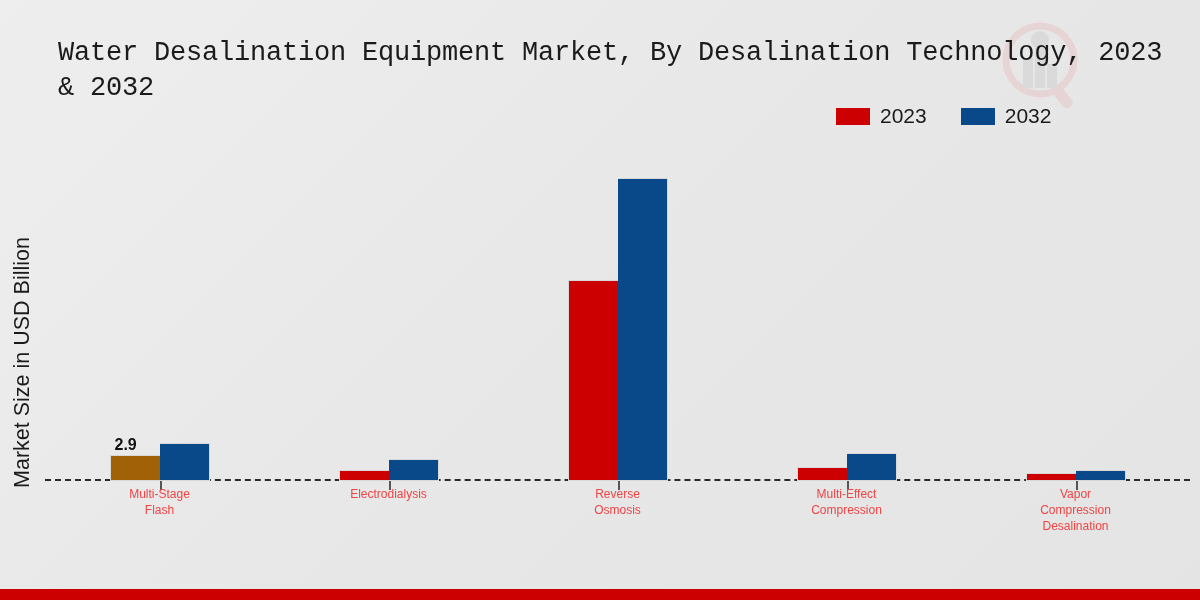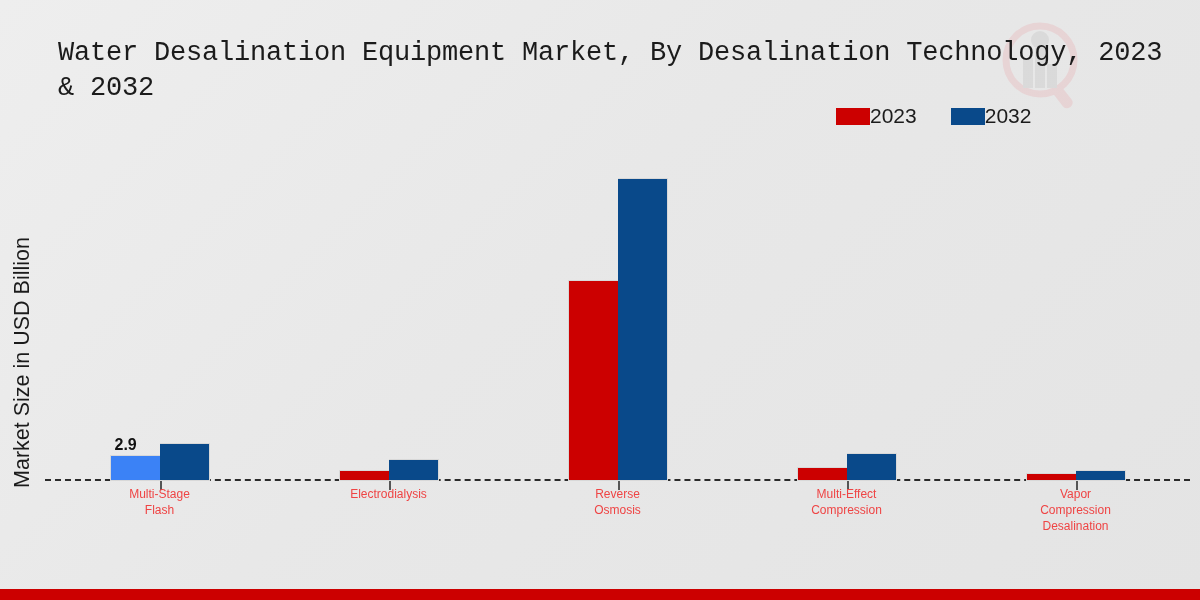--- a/index.html
+++ b/index.html
@@ -15,21 +15,21 @@
 
   
   .title {
     position:absolute; left:58px; top:36px; width:1120px;
     font-size:27px; color:#1b1b1b; line-height:1.30;
     letter-spacing:-0.2px; font-weight:400;font-family:Liberation Mono, monospace;
   }
 
   
   .legend { position:absolute; left:836px; top:104px; display:flex; align-items:center; gap:34px; }
-  .legend-item { display:flex; align-items:center; }
+  .legend-item { display:flex; align-items:center; gap:10px; }
   .legend-swatch { width:34px; height:17px; }
   .legend-label { font-size:21px; color:#1b1b1b; }
 
   
   .ylabel {
     position:absolute; left:-148px; top:350px; width:340px;
     transform:rotate(-90deg); transform-origin:center center;
     text-align:center; font-size:21.5px; color:#1b1b1b; white-space:nowrap;
   }
 
@@ -86,21 +86,21 @@
   </div>
 </div>
 
 <div class="ylabel">Market Size in USD Billion</div>
 
 <div class="plot">
   <div class="baseline"></div>
   <div class="groups" id="groups">
       <div class="group">
         <div class="bars">
-          <div class="bar b2023" title="2023: 2.9" style="height: 25.5466px; background: #3b82f6;">
+          <div class="bar b2023" title="2023: 2.9" style="height: 25.5466px; background: #a16207;">
             <span class="bar-value">2.9</span>
           </div>
           <div class="bar b2032" title="2032: 4.3" style="height: 37.8794px; background: rgb(9, 73, 138);"></div>
           <span class="tick"></span>
         </div>
         <div class="cat">Multi-Stage
 Flash</div>
       </div>
       <div class="group">
         <div class="bars">

